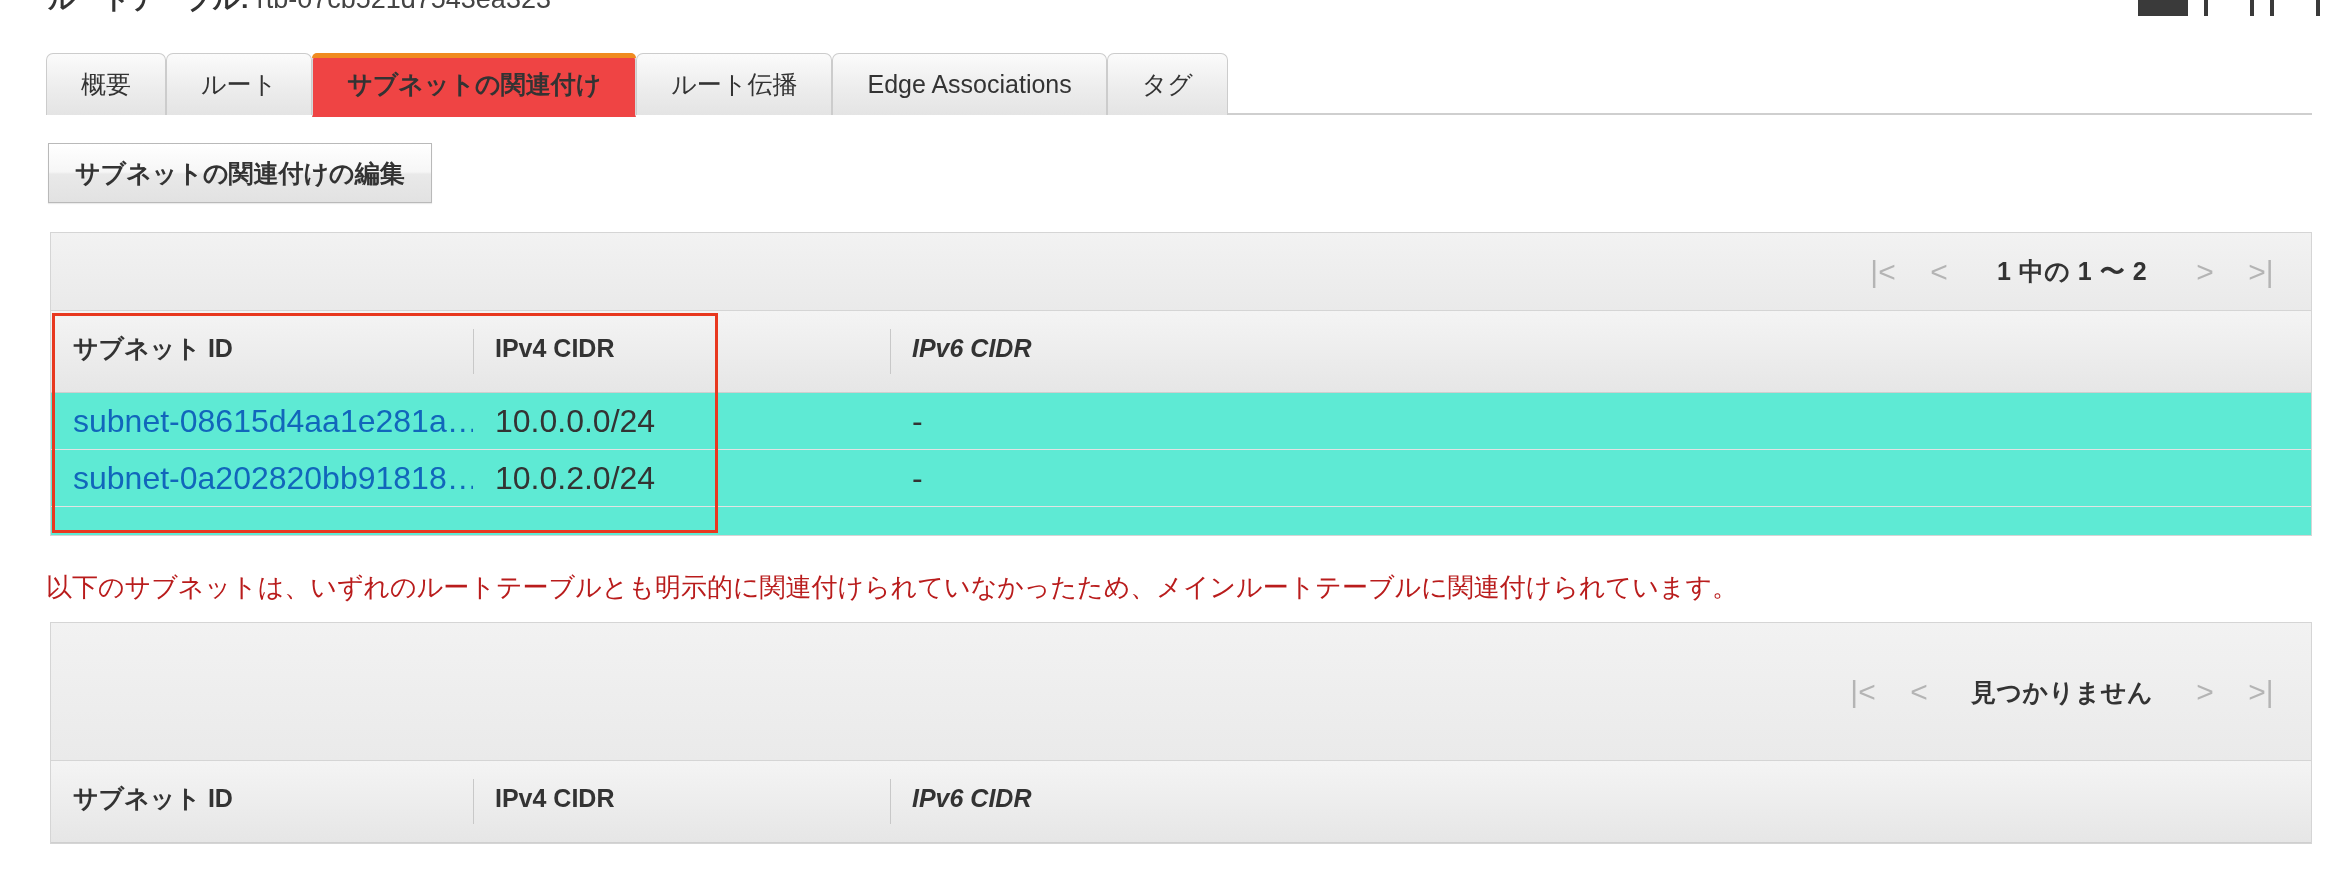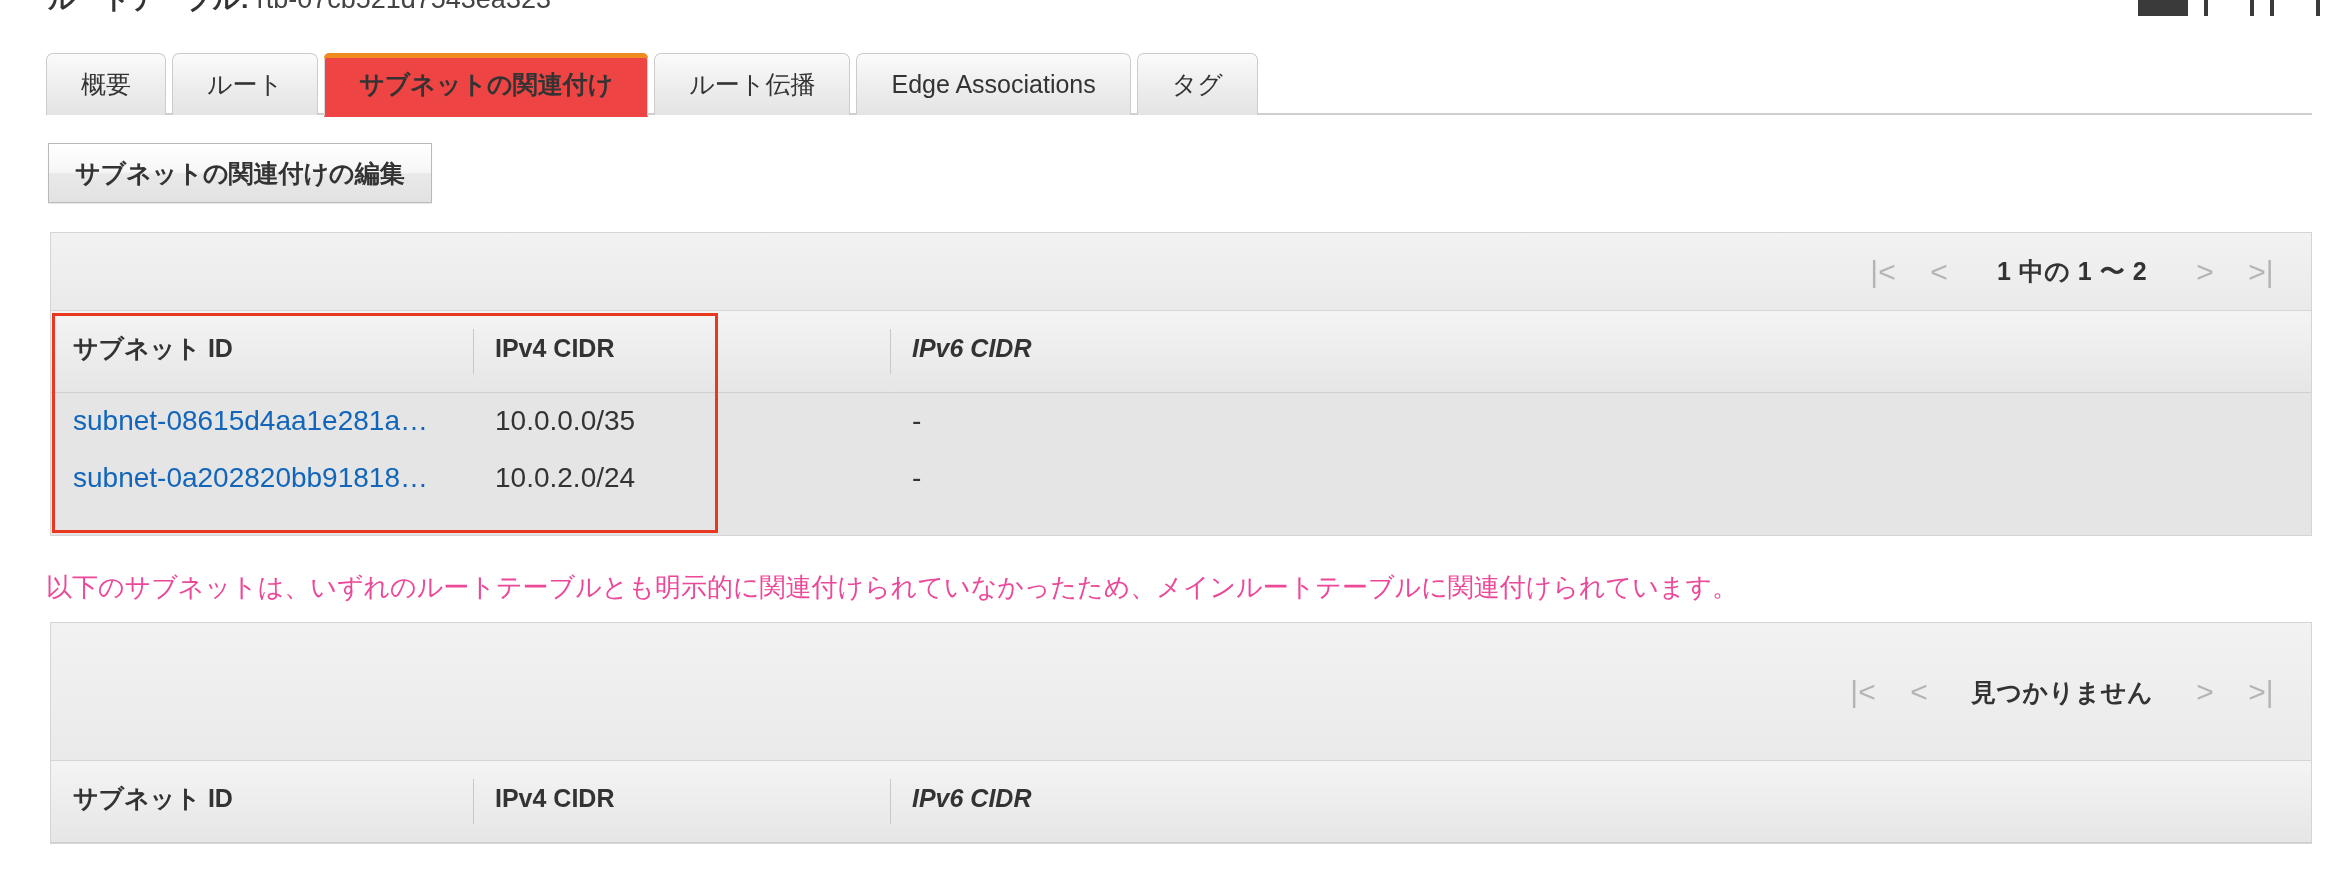--- a/index.html
+++ b/index.html
@@ -69,21 +69,20 @@
     height: 2px;
     background: #cfcfcf;
   }
   .tab {
     position: relative;
     height: 62px;
     display: flex;
     align-items: center;
     justify-content: center;
     padding: 0 34px;
-    margin-right: 6px;
     font-size: 25px;
     color: #333333;
     border: 1px solid #cccccc;
     border-bottom: none;
     border-radius: 7px 7px 0 0;
     background: linear-gradient(to bottom, #fbfbfb 0%, #ededed 55%, #e4e4e4 100%);
     box-sizing: border-box;
     white-space: nowrap;
     cursor: pointer;
     z-index: 1;
@@ -201,25 +200,25 @@
   }
   table.grid th + th::before {
     content: "";
     position: absolute;
     left: 0; top: 18px; bottom: 18px;
     width: 1px;
     background: #c8c8c8;
   }
   table.grid td {
     height: 56px;
-    font-size: 28px;
+    font-size: 32px;
     color: #333333;
     padding: 0 0 0 22px;
     border-bottom: 1px solid #e3e3e3;
-    background: #e5e5e5;
+    background: #5eead4;
     white-space: nowrap;
     overflow: hidden;
   }
   table.grid tr.filler td {
     height: 28px;
     border-bottom: none;
   }
   a.link {
     color: #1166bb;
     text-decoration: none;
@@ -242,21 +241,21 @@
     pointer-events: none;
     z-index: 10;
   }
 
   
   .note {
     position: absolute;
     left: 46px;
     top: 570px;
     font-size: 26px;
-    color: #ec4899;
+    color: #b91c1c;
     white-space: nowrap;
   }
 </style>
 </head>
 <body>
 
 <div class="title-bar">
   <div class="title-text">
     <span class="t-label">ルートテーブル:</span>
     <span class="t-id">rtb-07cb521d7543ea323</span>
@@ -297,21 +296,21 @@
     <thead>
       <tr>
         <th class="col-a">サブネット ID</th>
         <th class="col-b">IPv4 CIDR</th>
         <th class="col-c">IPv6 CIDR</th>
       </tr>
     </thead>
     <tbody>
       <tr>
         <td><a class="link">subnet-08615d4aa1e281a…</a></td>
-        <td>10.0.0.0/35</td>
+        <td>10.0.0.0/24</td>
         <td>-</td>
       </tr>
       <tr>
         <td><a class="link">subnet-0a202820bb91818…</a></td>
         <td>10.0.2.0/24</td>
         <td>-</td>
       </tr>
       <tr class="filler">
         <td></td>
         <td></td>

